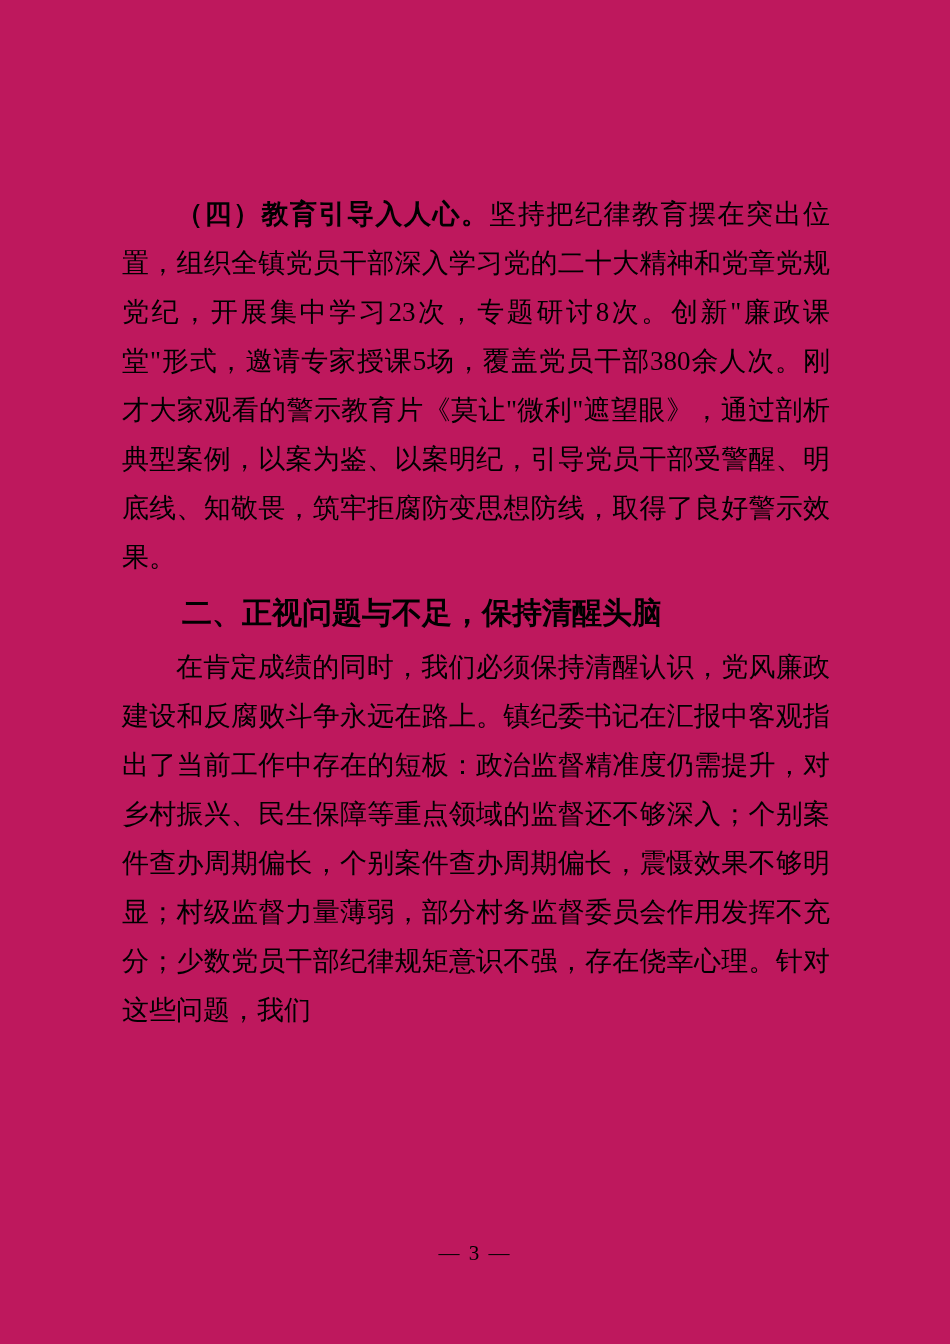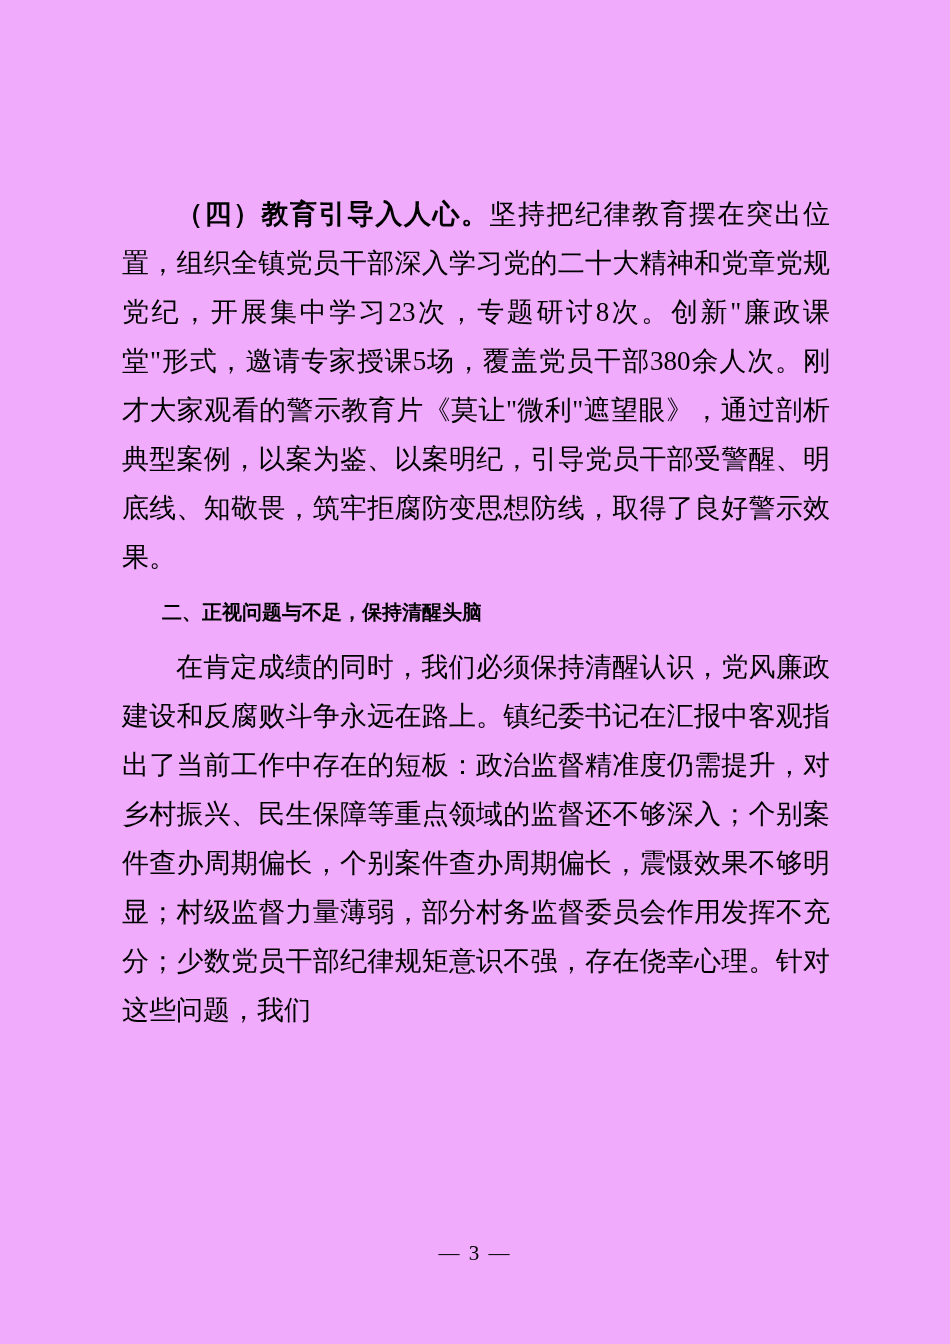--- a/index.html
+++ b/index.html
@@ -5,21 +5,21 @@
   * { box-sizing: border-box; }
   html, body {
     margin: 0;
     padding: 0;
     background: #ffffff;
   }
   .page {
     position: relative;
     width: 950px;
     height: 1344px;
-    background: #f0abfc;
+    background: #be185d;
     overflow: hidden;
     font-family: "Liberation Serif", "DejaVu Serif", serif;
     color: #000000;
   }
   .content {
     position: absolute;
     left: 122px;
     top: 190px;
     width: 708px;
   }
@@ -31,21 +31,21 @@
     text-justify: inter-ideograph;
     text-indent: 2em;
     word-break: break-all;
   }
   .para .lead {
     font-family: "Liberation Sans", "DejaVu Sans", sans-serif;
     font-weight: bold;
   }
   .section-heading {
     margin: 0 0 6px 0;
-    font-size: 20px;
+    font-size: 30px;
     line-height: 49px;
     text-indent: 2em;
     font-family: "Liberation Sans", "DejaVu Sans", sans-serif;
     font-weight: bold;
     text-align: left;
   }
   .page-footer {
     position: absolute;
     left: 0;
     top: 1238px;

